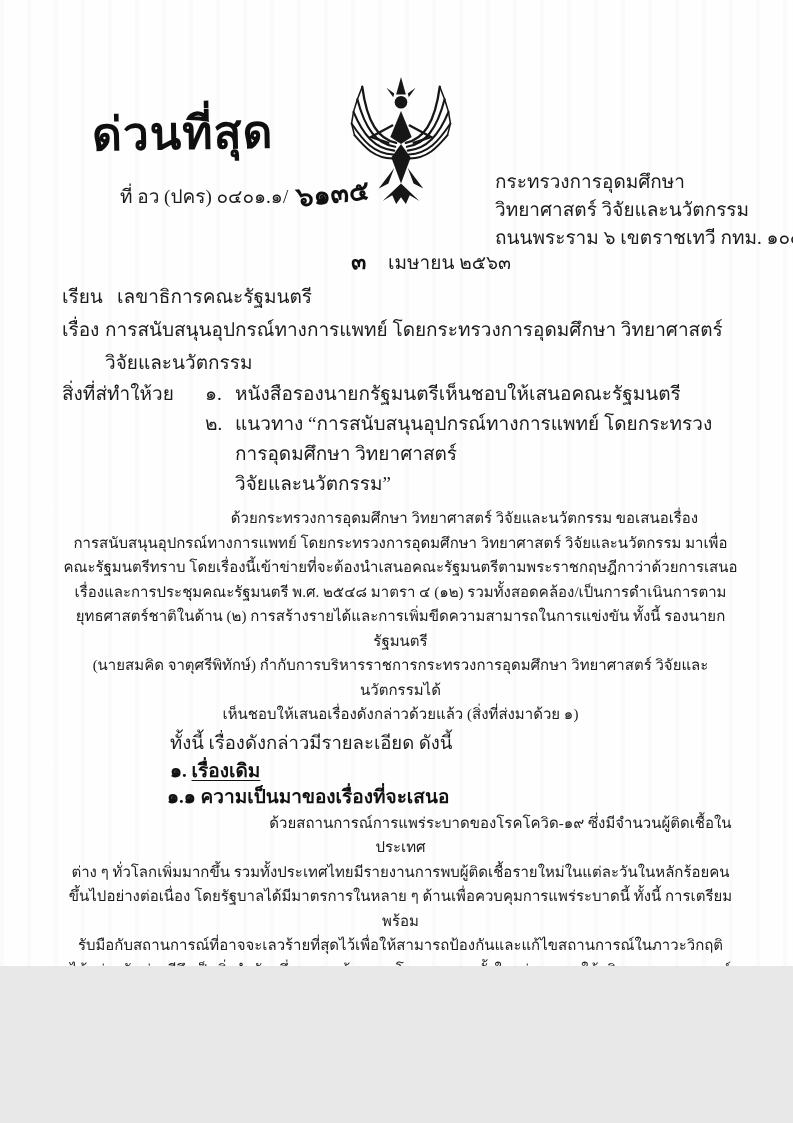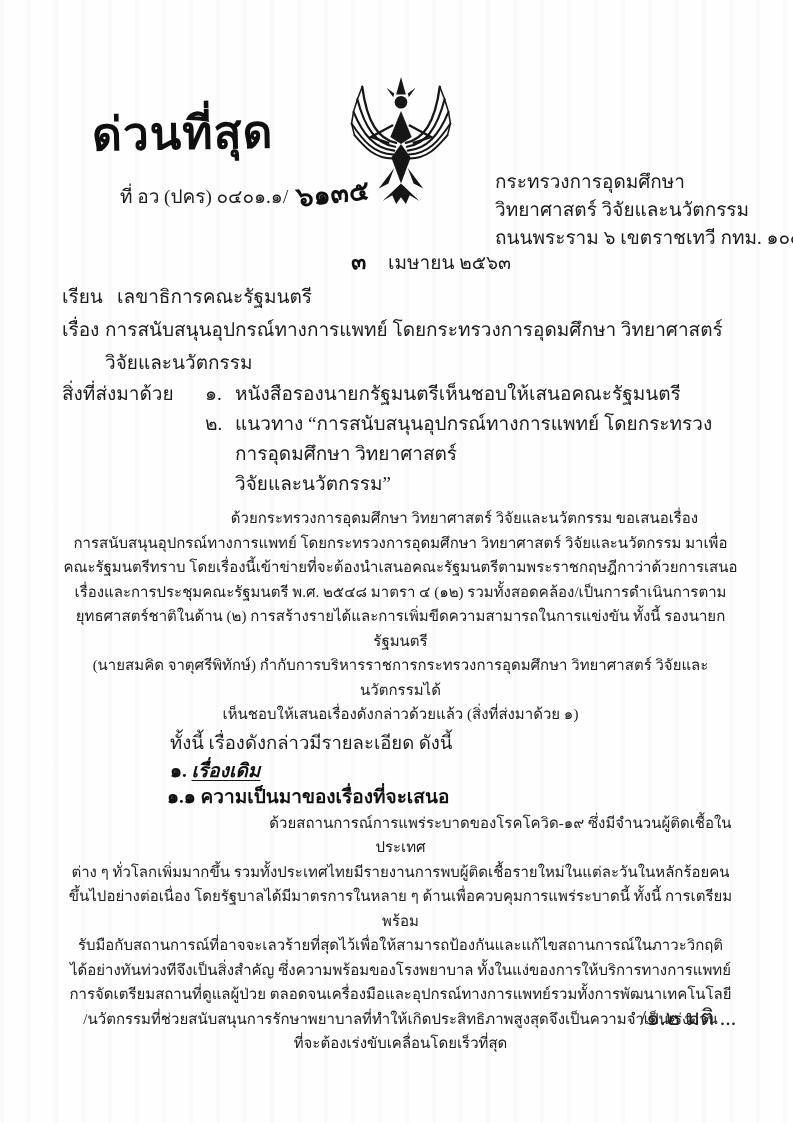--- a/index.html
+++ b/index.html
@@ -1,18 +1,18 @@
 <!DOCTYPE html>
 <html><head>
 <meta charset="utf-8">
 <style>
   html,body{margin:0;padding:0;background:#e8e8e8;}
   .page{
     position:relative;
-    width:793px;height:1123px;
+    width:793px;height:966px;
     margin:0 auto;
     background:#fefefe;
     background-image:repeating-linear-gradient(90deg,
       rgba(0,0,0,0.016) 0px, rgba(0,0,0,0.016) 4px,
       rgba(0,0,0,0) 4px, rgba(0,0,0,0) 27px);
     font-family:"Liberation Serif", serif;
     color:#1c1c1c;
     overflow:hidden;
   }
   .stamp{
@@ -51,21 +51,21 @@
   .attach-grid{
     display:grid;grid-template-columns:143px 30px 1fr;
     font-size:19px;line-height:30px;
     align-items:start;
   }
   .lines{white-space:pre-line;}
   .para{font-size:15px;line-height:24.5px;text-align:center;}
   .para1{margin-top:7px;text-indent:128px;}
   .note{margin-left:108px;font-size:18.5px;line-height:27px;margin-top:3px;}
   .sec-head{margin-left:108px;font-size:19px;font-weight:700;line-height:27px;color:#121212;}
-  .sec-head .u{text-decoration:underline;text-underline-offset:3px;font-style:italic;}
+  .sec-head .u{text-decoration:underline;text-underline-offset:3px;}
   .sec-sub{margin-left:105px;font-size:19px;font-weight:700;line-height:26px;color:#121212;}
   .para-indent{text-indent:200px;}
   .para2{margin-top:1px;}
   .footer-mark{
     position:absolute;left:640px;top:1000px;
     font-size:22px;color:#222;
   }
 </style>
 </head>
 <body>
@@ -118,21 +118,21 @@
       <span class="hdr-label">เรียน</span>
       <span>เลขาธิการคณะรัฐมนตรี</span>
     </div>
 
     <div class="hdr-row">
       <span class="subject-label">เรื่อง</span>
       <span>การสนับสนุนอุปกรณ์ทางการแพทย์ โดยกระทรวงการอุดมศึกษา วิทยาศาสตร์ วิจัยและนวัตกรรม</span>
     </div>
 
     <div class="attach-grid">
-      <div>สิ่งที่ส่งมาด้วย</div>
+      <div>สิ่งที่ส่ทำให้วย</div>
       <div>๑.</div>
       <div class="lines">หนังสือรองนายกรัฐมนตรีเห็นชอบให้เสนอคณะรัฐมนตรี</div>
       <div></div>
       <div>๒.</div>
       <div class="lines">แนวทาง “การสนับสนุนอุปกรณ์ทางการแพทย์ โดยกระทรวงการอุดมศึกษา วิทยาศาสตร์
 วิจัยและนวัตกรรม”</div>
     </div>
 
     <div class="para para1 lines">ด้วยกระทรวงการอุดมศึกษา วิทยาศาสตร์ วิจัยและนวัตกรรม ขอเสนอเรื่อง
 การสนับสนุนอุปกรณ์ทางการแพทย์ โดยกระทรวงการอุดมศึกษา วิทยาศาสตร์ วิจัยและนวัตกรรม มาเพื่อ

